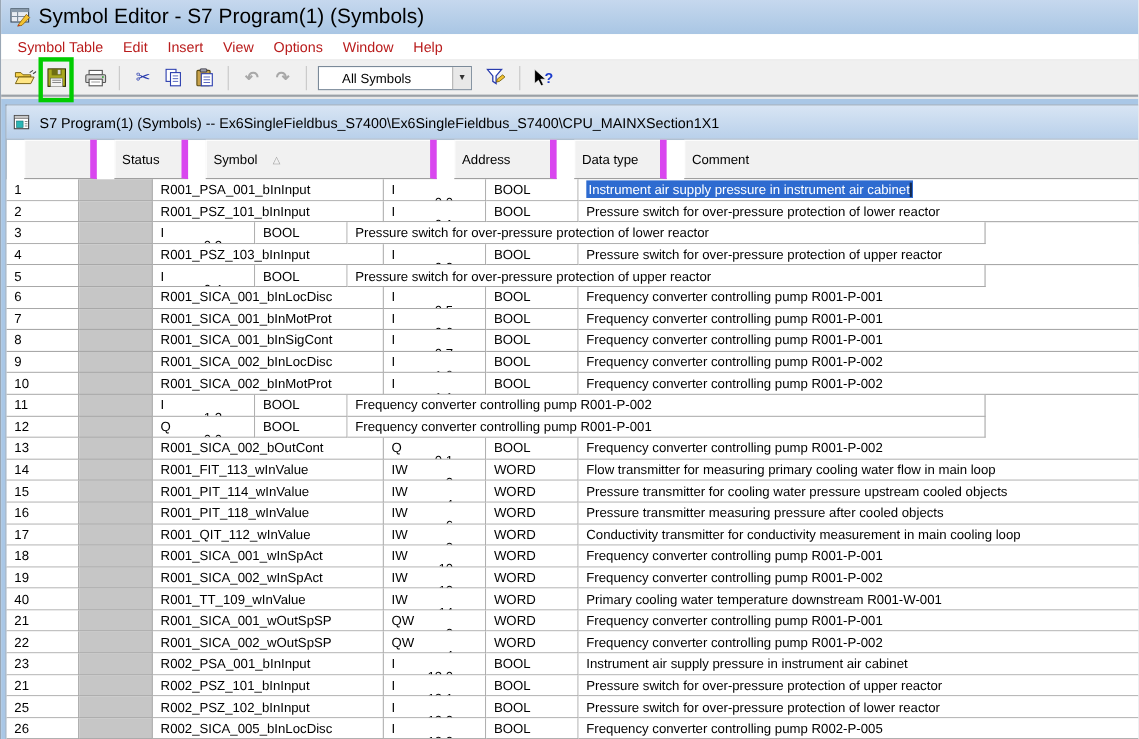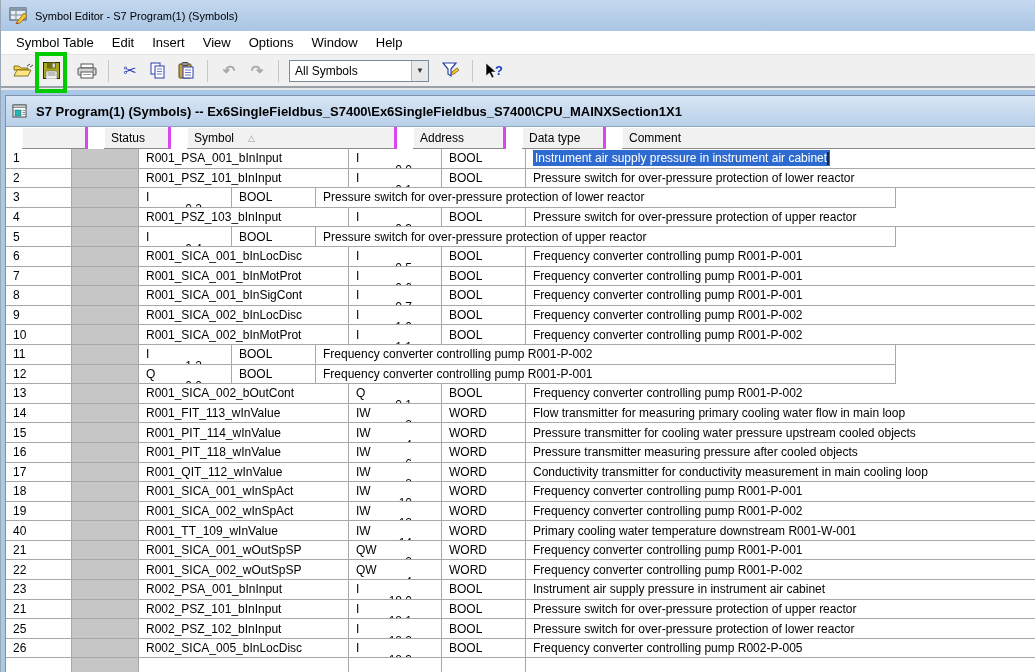--- a/index.html
+++ b/index.html
@@ -4,58 +4,58 @@
 <style>
   * { margin:0; padding:0; box-sizing:border-box; }
   html,body { width:1035px; height:672px; overflow:hidden; background:#e8e8e8;
               font-family:"Liberation Sans", sans-serif; }
   .window { position:relative; width:1035px; height:672px; border-left:1px solid #9aa7b5; overflow:hidden; }
 
   
   .titlebar { height:31px; background:linear-gradient(#c6d8ee,#a9c6e4);
               display:flex; align-items:center; padding-left:8px; }
   .titlebar .app-icon { width:20px; height:17px; margin-right:6px; flex:0 0 auto; }
-  .titlebar .title { font-size:11px; color:#000; }
+  .titlebar .title { font-size:19px; color:#000; }
 
   
   .menubar { height:24px; background:#ffffff; display:flex; align-items:center;
              padding-left:6px; border-bottom:1px solid #e3e3e3; }
-  .menu-item { font-size:13px; color:#000000; padding:3px 9px; cursor:default; }
+  .menu-item { font-size:13px; color:#b91c1c; padding:3px 9px; cursor:default; }
 
   
   .toolbar { height:33px; background:#f0f0f0; display:flex; align-items:center;
              padding-left:8px; border-bottom:2px solid #9aa0a6; position:relative; }
   .tbtn { width:26px; height:24px; display:flex; align-items:center; justify-content:center; margin:0 1px; }
   .tsep { width:1px; height:22px; background:#c7c7c7; margin:0 7px; }
   .glyph { font-size:16px; line-height:16px; }
   .gray { color:#a8a8a8; font-weight:bold; font-size:15px; }
 
   .combo { width:140px; height:22px; background:#fff; border:1px solid #7b8a99;
            display:flex; align-items:center; margin:0 3px; }
-  .combo .combo-text { flex:1; font-size:12px; padding-left:5px; color:#000; }
+  .combo .combo-text { flex:1; font-size:12px; padding-left:21px; color:#000; }
   .combo .combo-btn { width:17px; height:20px; background:#e8e8e8; border-left:1px solid #b5b5b5;
                       display:flex; align-items:center; justify-content:center; font-size:8px; color:#333; }
 
   .highlight-box { position:absolute; left:34px; top:-3px; width:32px; height:41px;
                    border:4px solid var(--hl,#00cc00); z-index:20; pointer-events:none; }
 
   
   .mdi { position:absolute; top:90px; left:0; right:0; bottom:0; background:#a9c7e6; }
   .child { position:absolute; top:5px; left:4px; right:0; bottom:0;
            border-top:1px solid #7e93a9; border-left:1px solid #7e93a9; background:#fff; }
   .child-caption { height:31px; background:linear-gradient(#d8e5f4,#b9d0ea);
                    display:flex; align-items:center; padding-left:6px; border-bottom:1px solid #8fa6bd; }
   .child-caption .doc-icon { width:17px; height:15px; margin-right:7px; }
-  .child-caption .doc-title { font-size:13px; font-weight:bold; color:#000; white-space:nowrap; }
+  .child-caption .doc-title { font-size:13px; font-weight:normal; color:#000; white-space:nowrap; }
 
   
   .grid { width:100%; font-size:12px; color:#000; }
   .hrow, .row { display:flex; width:1100px; }
-  .hcell { background:#f1f1f1; border-right:3px solid #d946ef; border-bottom:1px solid #8b8b8b;
-           height:22px; display:flex; align-items:center; padding-left:7px;
+  .hcell { background:#f1f1f1; border-right:6px solid #d946ef; border-bottom:1px solid #8b8b8b;
+           height:36px; display:flex; align-items:center; padding-left:7px;
            box-shadow:inset 1px 1px 0 #ffffff;margin-left:16px; }
   .sort-ind { color:#9a9a9a; font-size:9px; margin-left:14px; }
   .cell { border-right:1px solid #a8a8a8; border-bottom:1px solid #a8a8a8;
           height:19.6px; display:flex; align-items:center; padding-left:7px;
           background:#fff; overflow:hidden; white-space:nowrap; }
   .w-num  { width:66px; flex:0 0 66px; }
   .w-stat { width:67px; flex:0 0 67px; }
   .w-sym  { width:210px; flex:0 0 210px; }
   .w-addr { width:93px; flex:0 0 93px; }
   .w-type { width:84px; flex:0 0 84px; }

